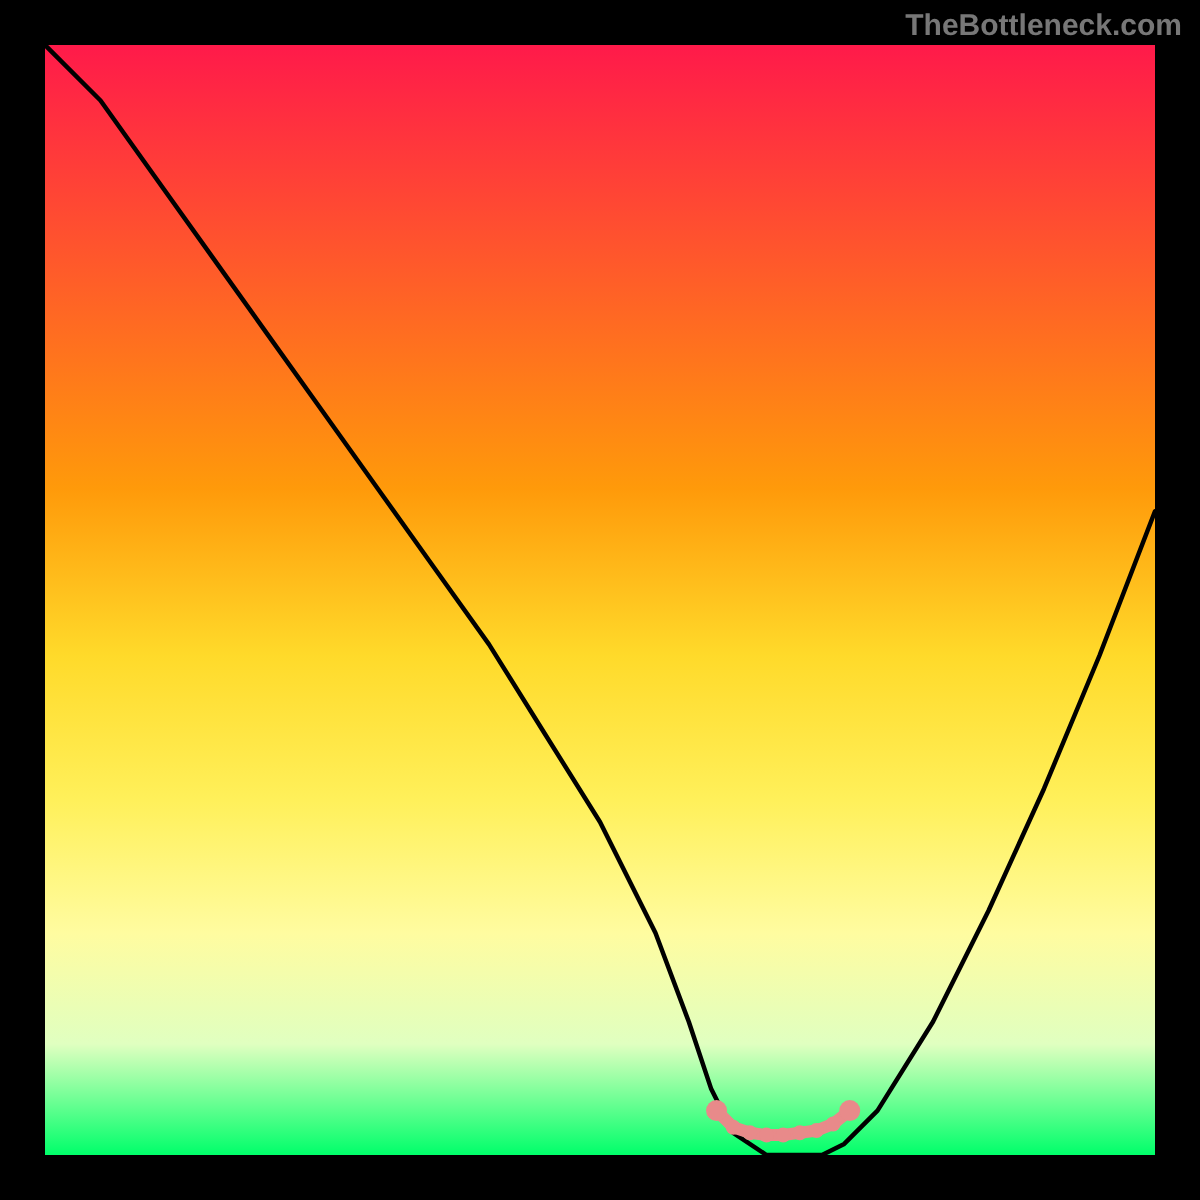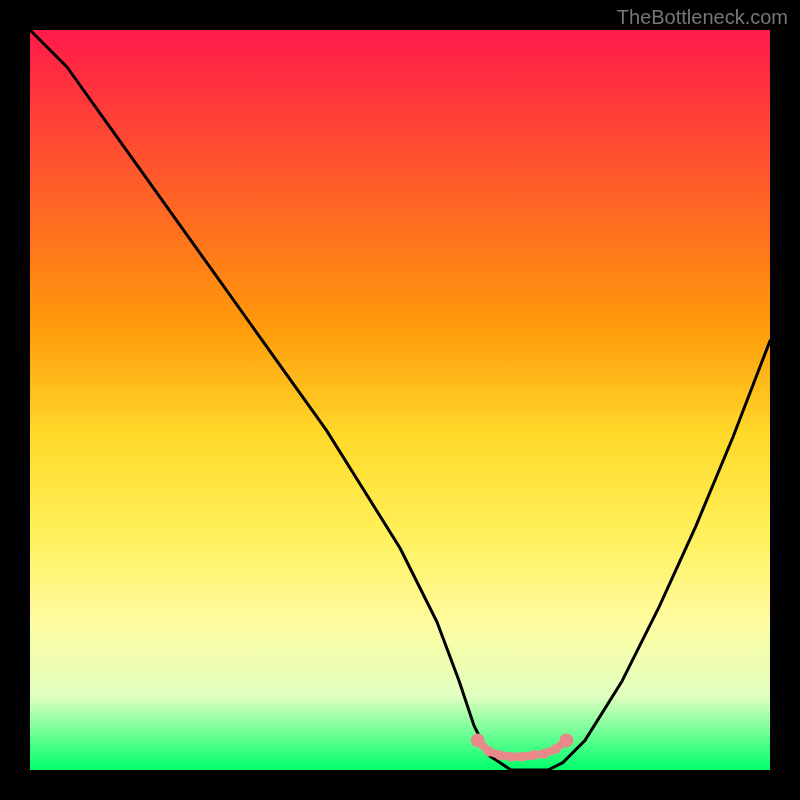--- a/index.html
+++ b/index.html
@@ -16,21 +16,21 @@
     width: 800px;
     height: 800px;
     background: #000;
   }
   .watermark {
     position: absolute;
     top: 6px;
     right: 12px;
     color: #777;
     font-size: 20px;
-    font-weight: 400;
+    font-weight: 700;
     z-index: 10;
   }
   .plot-area {
     position: absolute;
     left: 30px;
     top: 30px;
     width: 740px;
     height: 740px;
     background: linear-gradient(to bottom,
       #ff1a4a 0%,

